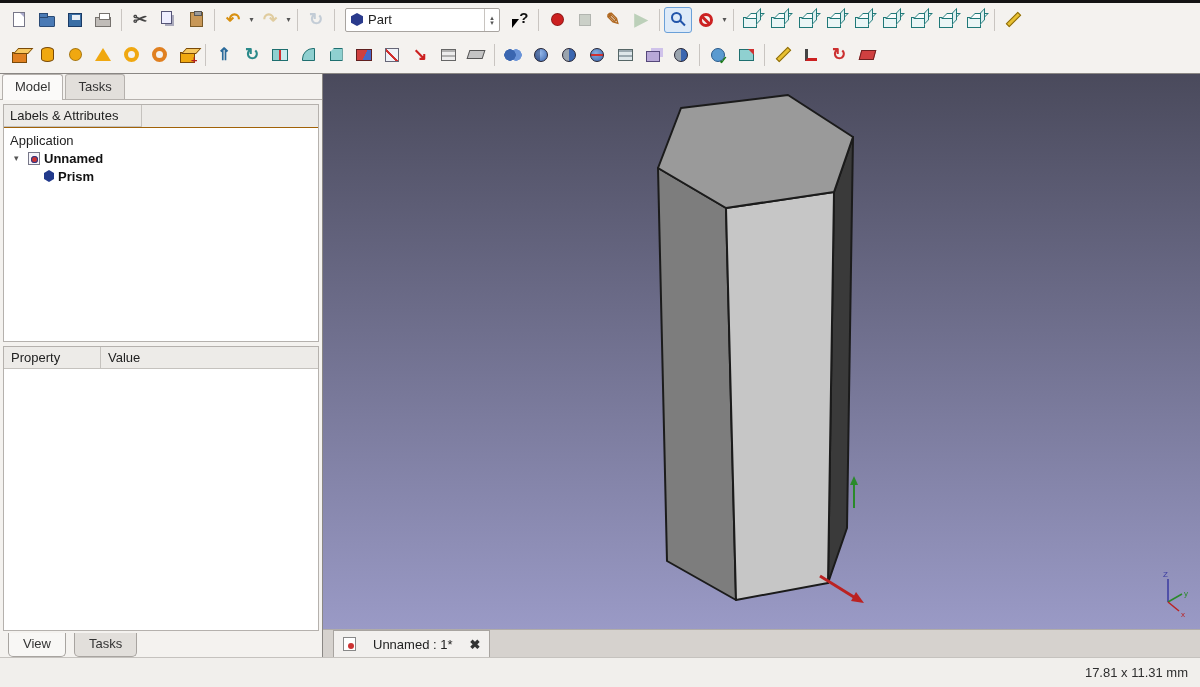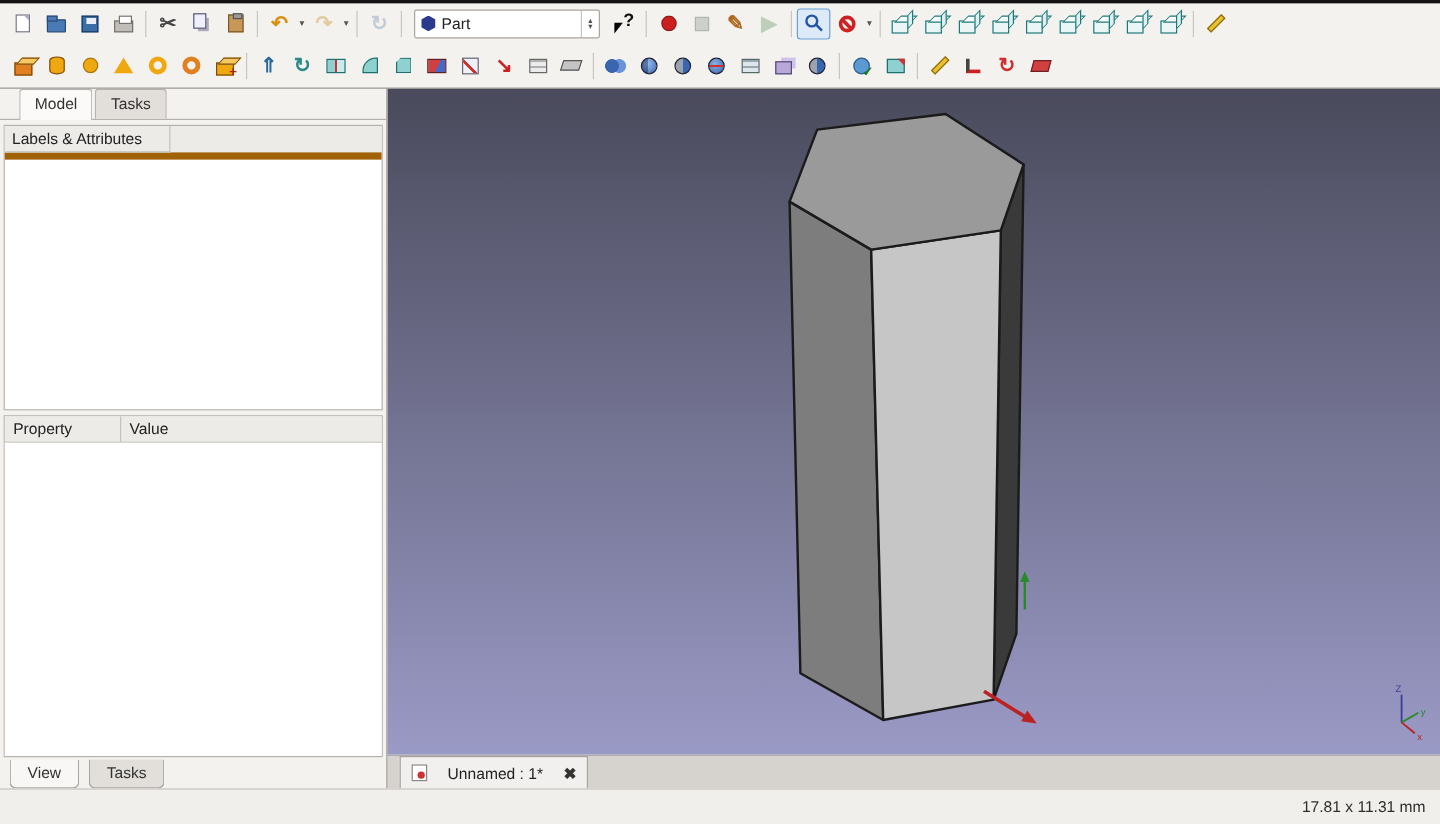--- a/index.html
+++ b/index.html
@@ -82,24 +82,24 @@
 
   
   .main { flex:1; display:flex; min-height:0; }
 
   .left-panel { width:323px; background:#f4f2ef; border-right:1px solid #8a8784; display:flex; flex-direction:column; }
   .panel-title { height:21px; display:flex; align-items:center; padding:0 4px 0 6px; }
   .panel-title-text { flex:1; font-size:13px; color:#1a1a1a; }
   .winbtn { width:14px; height:14px; border:1px solid #8a8784; background:#ece9e6; margin-left:3px; display:inline-flex; align-items:center; justify-content:center; font-size:9px; color:#444; }
   .ptabs { height:26px; display:flex; align-items:flex-end; padding-left:2px; border-bottom:1px solid #b5b1ad; }
   .ptab { padding:4px 12px 5px; border:1px solid #b5b1ad; border-bottom:none; border-radius:3px 3px 0 0; background:#e2dfdb; color:#333; margin-right:2px; font-size:13px; }
-  .ptab.active { background:#fbfaf9; position:relative; top:1px; padding-bottom:6px;margin-left:14px; }
+  .ptab.active { background:#fbfaf9; position:relative; top:1px; padding-bottom:6px; }
   .treebox { height:238px; margin:4px 3px 0 3px; border:1px solid #b5b1ad; background:#fff; display:flex; flex-direction:column; }
   .treehdr { height:22px; background:#edebe8; border-bottom:1px solid #c5c2be; display:flex; align-items:center; padding:0 6px; color:#222; border-right:1px solid #c5c2be; width:138px; }
-  .treehdr-row { background:#edebe8; border-bottom:6px solid #a16207; }
+  .treehdr-row { background:#edebe8; border-bottom:1px solid #a16207; }
   .treebody { flex:1; padding:3px 0; overflow:hidden; }
   .trow { display:flex; align-items:center; height:18px; gap:4px; cursor:default; }
   .indent0 { padding-left:6px; } .indent1 { padding-left:10px; } .indent2 { padding-left:40px; }
   .expander { width:10px; font-size:9px; color:#555; }
   .expander::after { content:"▾"; }
   .icon-doc-tree { width:12px; height:13px; background:#f4f4fa; border:1px solid #778; position:relative; flex:0 0 auto; }
   .icon-doc-tree::after { content:""; position:absolute; left:2px; top:3px; width:7px; height:7px; border-radius:50%; background:#cc3333; box-shadow:0 0 0 1px #223a8c inset; }
   .icon-prism { width:10px; height:12px; background:#223a8c; clip-path:polygon(50% 0,100% 25%,100% 75%,50% 100%,0 75%,0 25%); flex:0 0 auto; }
   .tlabel { color:#222; } .tbold { font-weight:bold; color:#111; }
   .propbox { flex:1; margin:4px 3px 0 3px; border:1px solid #b5b1ad; background:#fff; display:flex; flex-direction:column; min-height:0; }
@@ -340,20 +340,34 @@
     <div class="left-panel">
       <div class="ptabs">
         <span class="ptab active">Model</span>
         <span class="ptab">Tasks</span>
       </div>
 
       <div class="treebox">
         <div class="treehdr-row">
           <div class="treehdr">Labels &amp; Attributes</div>
         </div>
+        <div class="treebody">
+          <div class="trow indent0">
+            <span class="tlabel">Application</span>
+          </div>
+          <div class="trow indent1">
+            <span class="expander"></span>
+            <span class="icon-doc-tree"></span>
+            <span class="tbold">Unnamed</span>
+          </div>
+          <div class="trow indent2">
+            <span class="icon-prism"></span>
+            <span class="tbold">Prism</span>
+          </div>
+        </div>
       </div>
 
       <div class="propbox">
         <div class="prophdr">
           <span class="propcol first">Property</span>
           <span class="propcol">Value</span>
         </div>
         <div class="propbody"></div>
       </div>
 

